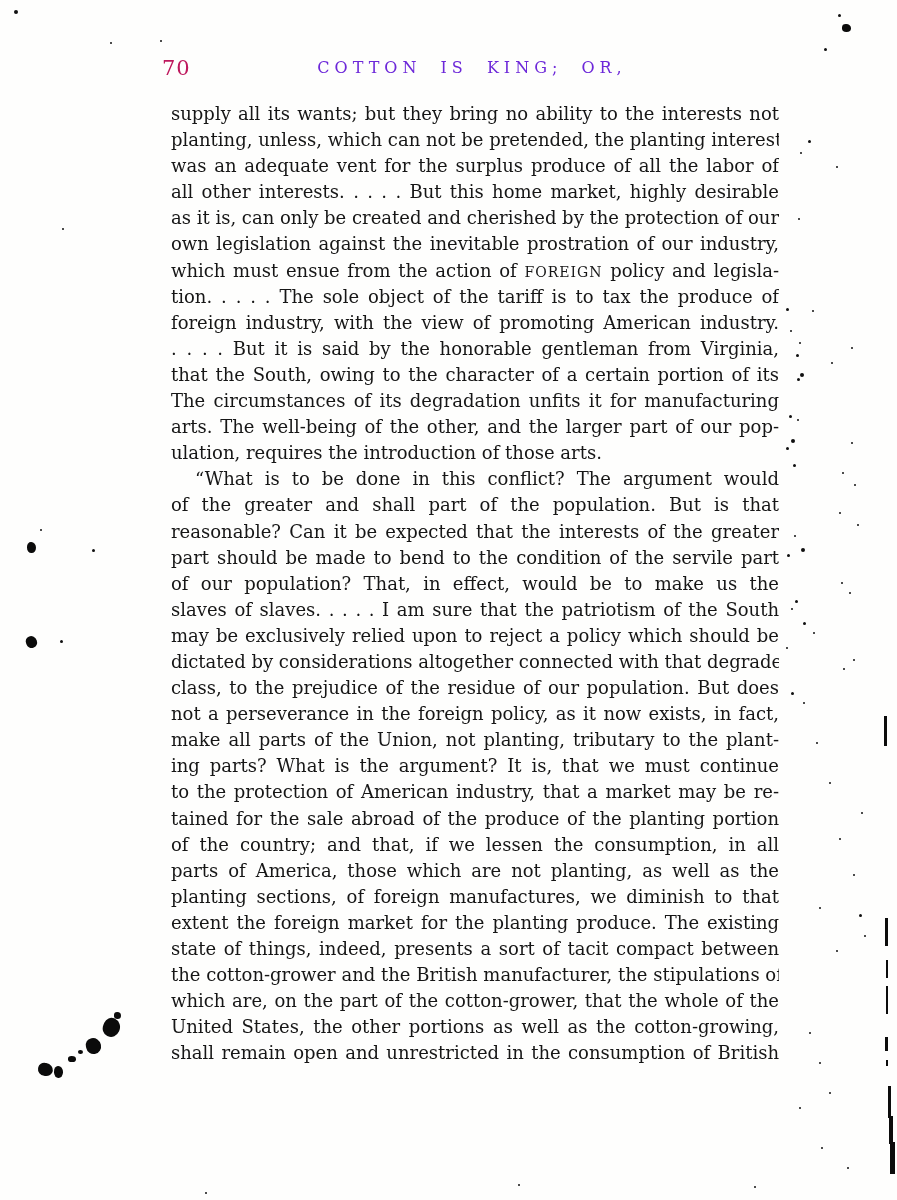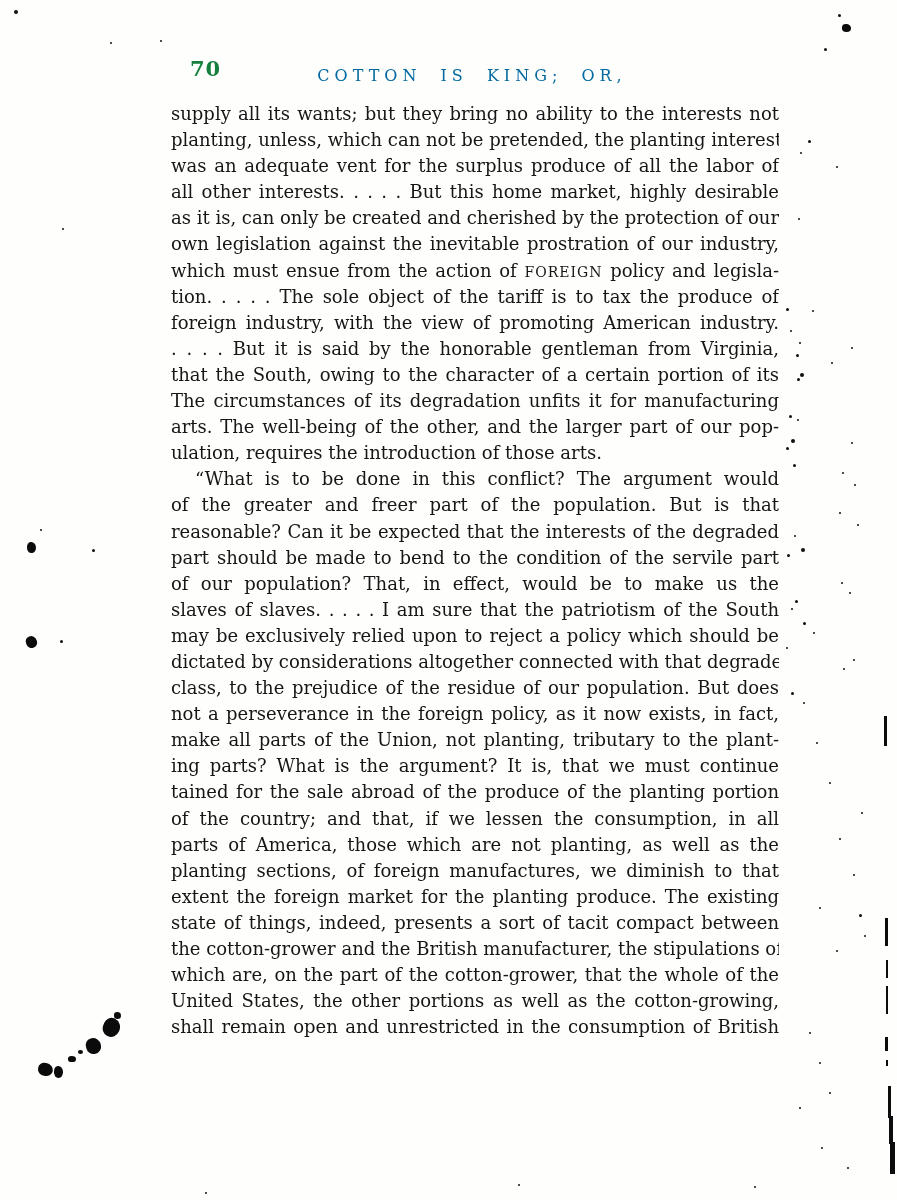--- a/index.html
+++ b/index.html
@@ -12,28 +12,27 @@
   }
   .page {
     position: absolute; inset: 0;
     background: #fefefd;
     color: #141414;
   }
   
   .header { position: absolute; top: 54px; left: 160px; width: 608px; height: 30px; }
   .pagenum {
     position: absolute; left: 2px; top: 2px;
-    font-size: 21px; font-weight: bold; letter-spacing: 1px; color: #15803d; margin-left: 28px;
+    font-size: 21px; font-weight: normal; letter-spacing: 1px; color: #be185d;
   }
   .running-title {
     position: absolute; left: 16px; right: 0; top: 4px;
     text-align: center;
     font-size: 16px; letter-spacing: 5px; word-spacing: 9px;
-    color: #0369a1;
-    margin-top: 8px;
+    color: #6d28d9;
   }
   
   .body-block {
     position: absolute; left: 171px; top: 101px; width: 608px;
     font-size: 18px; color: #161616;
   }
   .line {
     line-height: 26.1px;
     text-align: justify;
     text-align-last: justify;
@@ -67,31 +66,32 @@
       <div class="line">own legislation against the inevitable prostration of our industry,</div>
       <div class="line">which must ensue from the action of <span class="sc">FOREIGN</span> policy and legisla-</div>
       <div class="line">tion. . . . . The sole object of the tariff is to tax the produce of</div>
       <div class="line">foreign industry, with the view of promoting American industry.</div>
       <div class="line">. . . . But it is said by the honorable gentleman from Virginia,</div>
       <div class="line">that the South, owing to the character of a certain portion of its</div>
       <div class="line">The circumstances of its degradation unfits it for manufacturing</div>
       <div class="line">arts. The well-being of the other, and the larger part of our pop-</div>
       <div class="line nojust">ulation, requires the introduction of those arts.</div>
       <div class="line indent">“What is to be done in this conflict? The argument would</div>
-      <div class="line">of the greater and freer part of the population. But is that</div>
-      <div class="line">reasonable? Can it be expected that the interests of the degraded</div>
+      <div class="line">of the greater and shall part of the population. But is that</div>
+      <div class="line">reasonable? Can it be expected that the interests of the greater</div>
       <div class="line">part should be made to bend to the condition of the servile part</div>
       <div class="line">of our population? That, in effect, would be to make us the</div>
       <div class="line">slaves of slaves. . . . . I am sure that the patriotism of the South</div>
       <div class="line">may be exclusively relied upon to reject a policy which should be</div>
       <div class="line">dictated by considerations altogether connected with that degraded</div>
       <div class="line">class, to the prejudice of the residue of our population. But does</div>
       <div class="line">not a perseverance in the foreign policy, as it now exists, in fact,</div>
       <div class="line">make all parts of the Union, not planting, tributary to the plant-</div>
       <div class="line">ing parts? What is the argument? It is, that we must continue</div>
+      <div class="line">to the protection of American industry, that a market may be re-</div>
       <div class="line">tained for the sale abroad of the produce of the planting portion</div>
       <div class="line">of the country; and that, if we lessen the consumption, in all</div>
       <div class="line">parts of America, those which are not planting, as well as the</div>
       <div class="line">planting sections, of foreign manufactures, we diminish to that</div>
       <div class="line">extent the foreign market for the planting produce. The existing</div>
       <div class="line">state of things, indeed, presents a sort of tacit compact between</div>
       <div class="line">the cotton-grower and the British manufacturer, the stipulations of</div>
       <div class="line">which are, on the part of the cotton-grower, that the whole of the</div>
       <div class="line">United States, the other portions as well as the cotton-growing,</div>
       <div class="line">shall remain open and unrestricted in the consumption of British</div>

